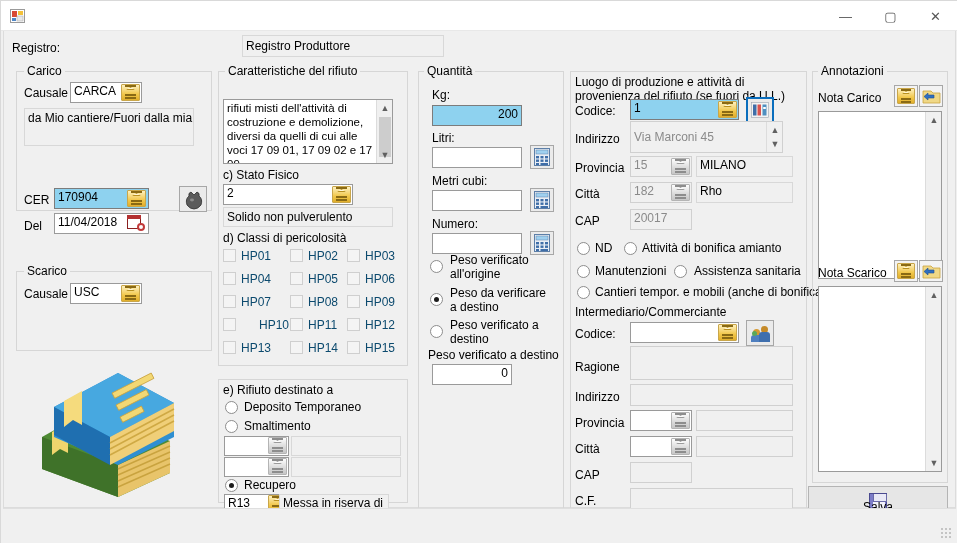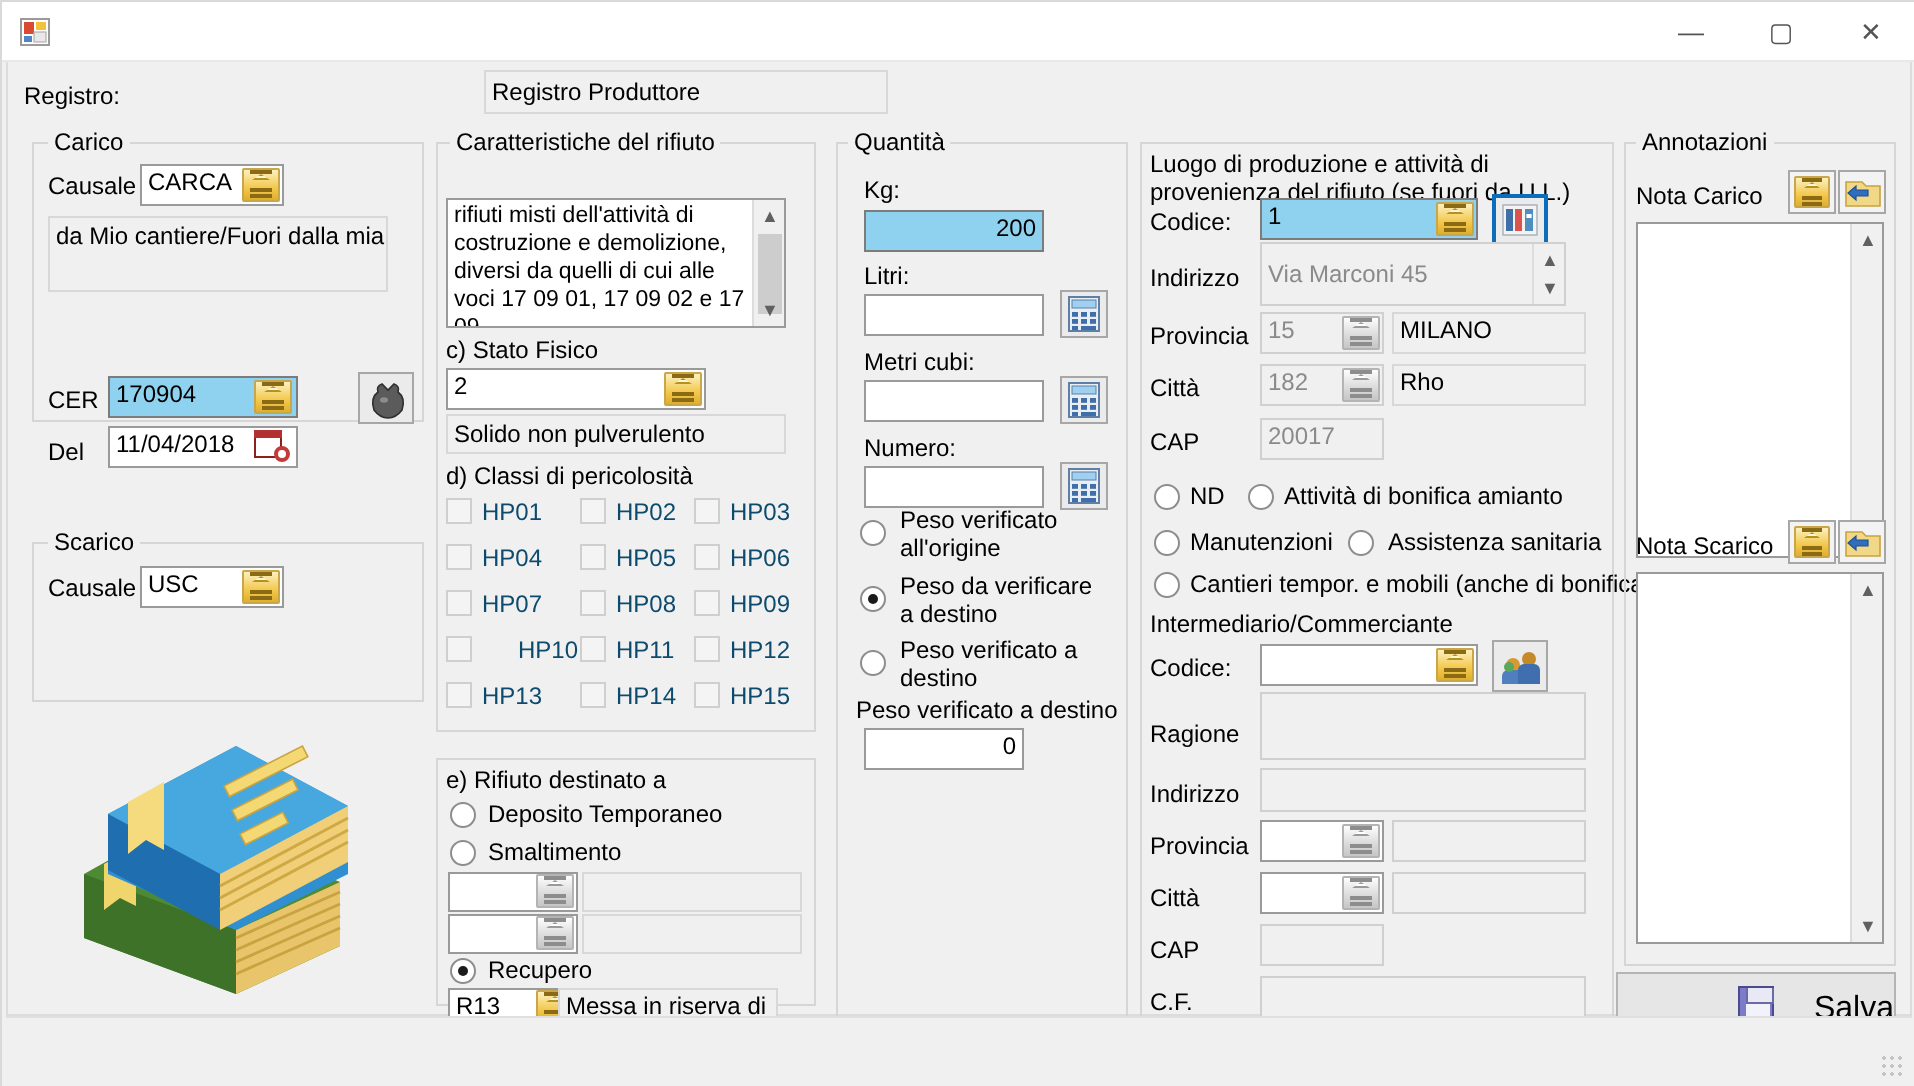--- a/index.html
+++ b/index.html
@@ -224,21 +224,21 @@
   .books { position: absolute; }
   
   .savebtn {
     position: absolute;
     background: #e6e6e6;
     border: 1px solid #b4b4b4;
     cursor: default;
   }
   .savebtn .cap {
     position: absolute; left: 0; right: 0; bottom: 5px;
-    text-align: right; font-size: 16px; color: #000;
+    text-align: center; font-size: 12px; color: #000;
   }
   .floppy {
     position:absolute; left:50%; top:6px; transform:translateX(-50%);
     width:18px; height:18px; background:#7c7cc8;
     border:1px solid #4a4a90;
   }
   .floppy::before{
     content:""; position:absolute; left:3px; top:0; width:12px; height:7px;
     background:#e9e9f6; border:1px solid #6a6aa8; border-top:none;
   }

